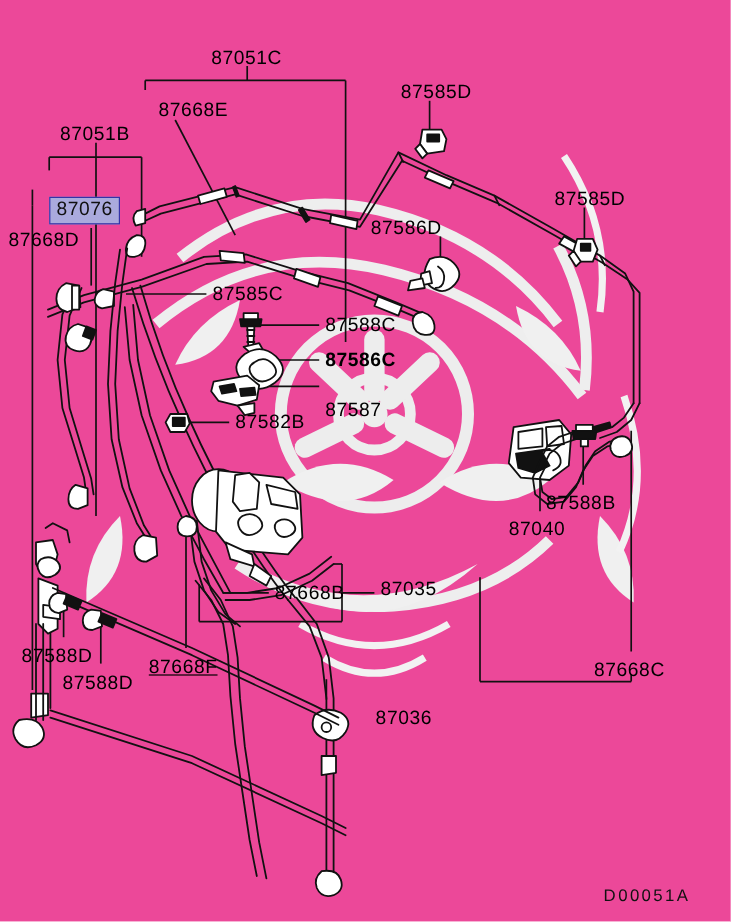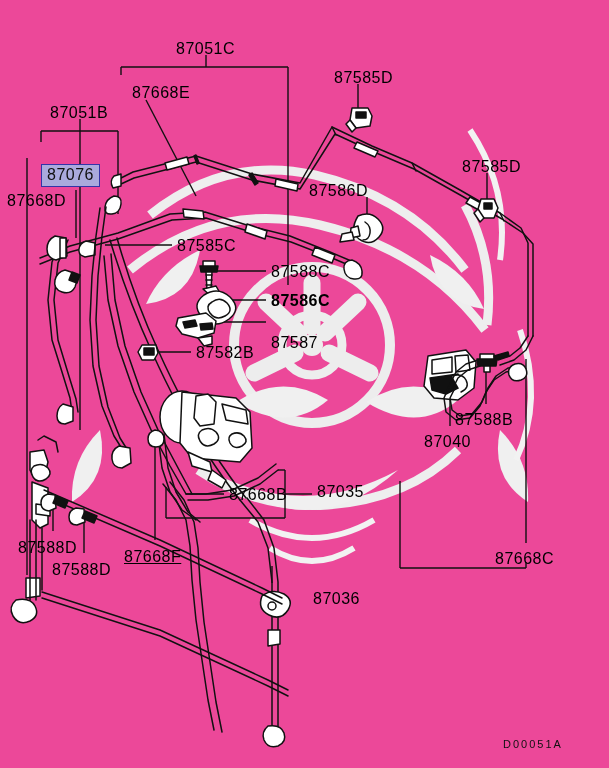--- a/index.html
+++ b/index.html
@@ -32,21 +32,21 @@
   }
   .lbl.hl{
     background:#aaaadd;
     border:1.5px solid #3434a8;
     padding:2px 5px 3px 5px;
     color:#111111;
   }
   .code{
     position:absolute;
     font-family:"Liberation Sans", sans-serif;
-    font-size:11px;
+    font-size:14px;
     letter-spacing:2px;
     color:#111111;
     white-space:nowrap;
   }
   svg{display:block;}
 </style>
 </head>
 <body>
 
 <div id="page">

